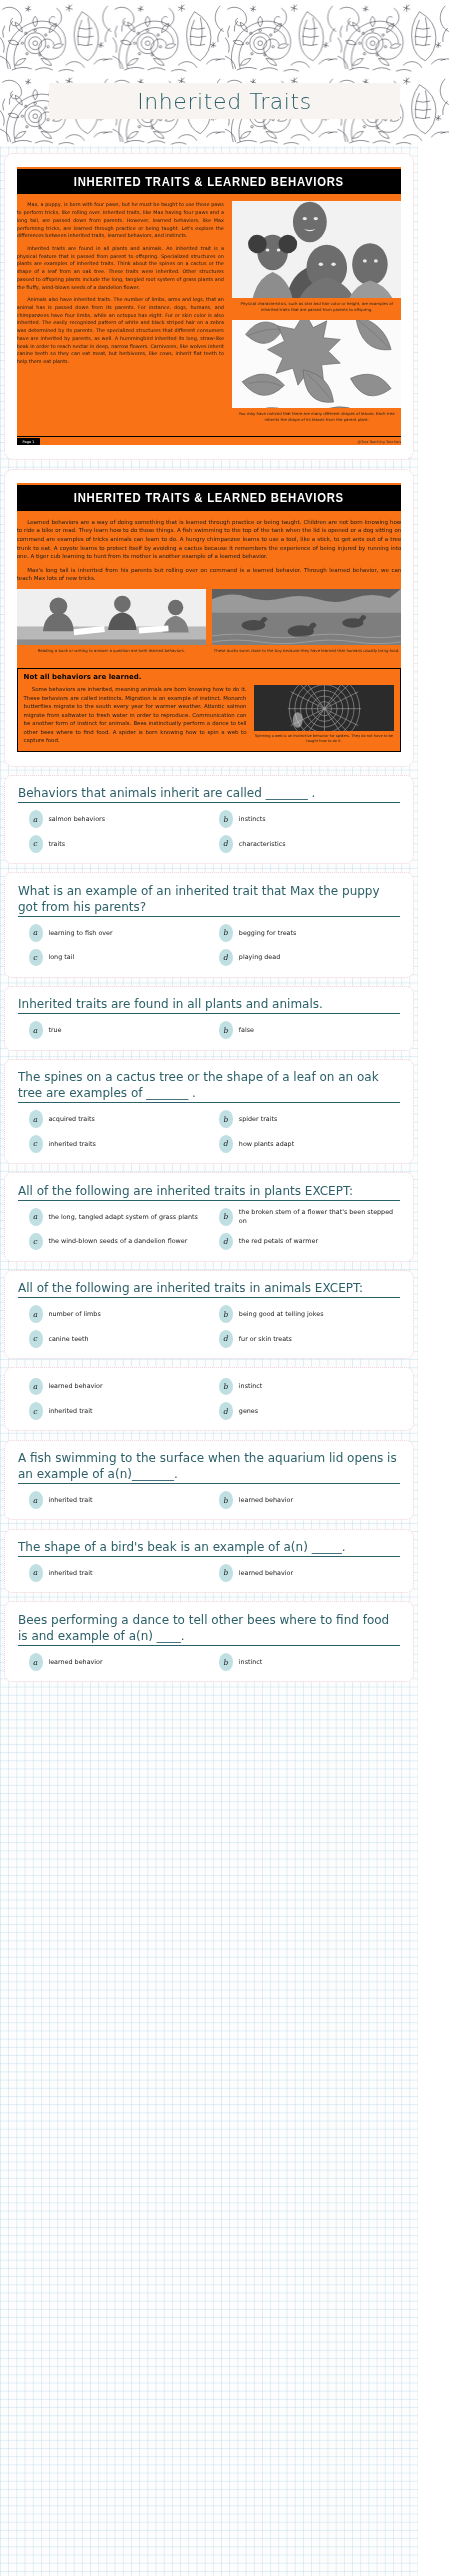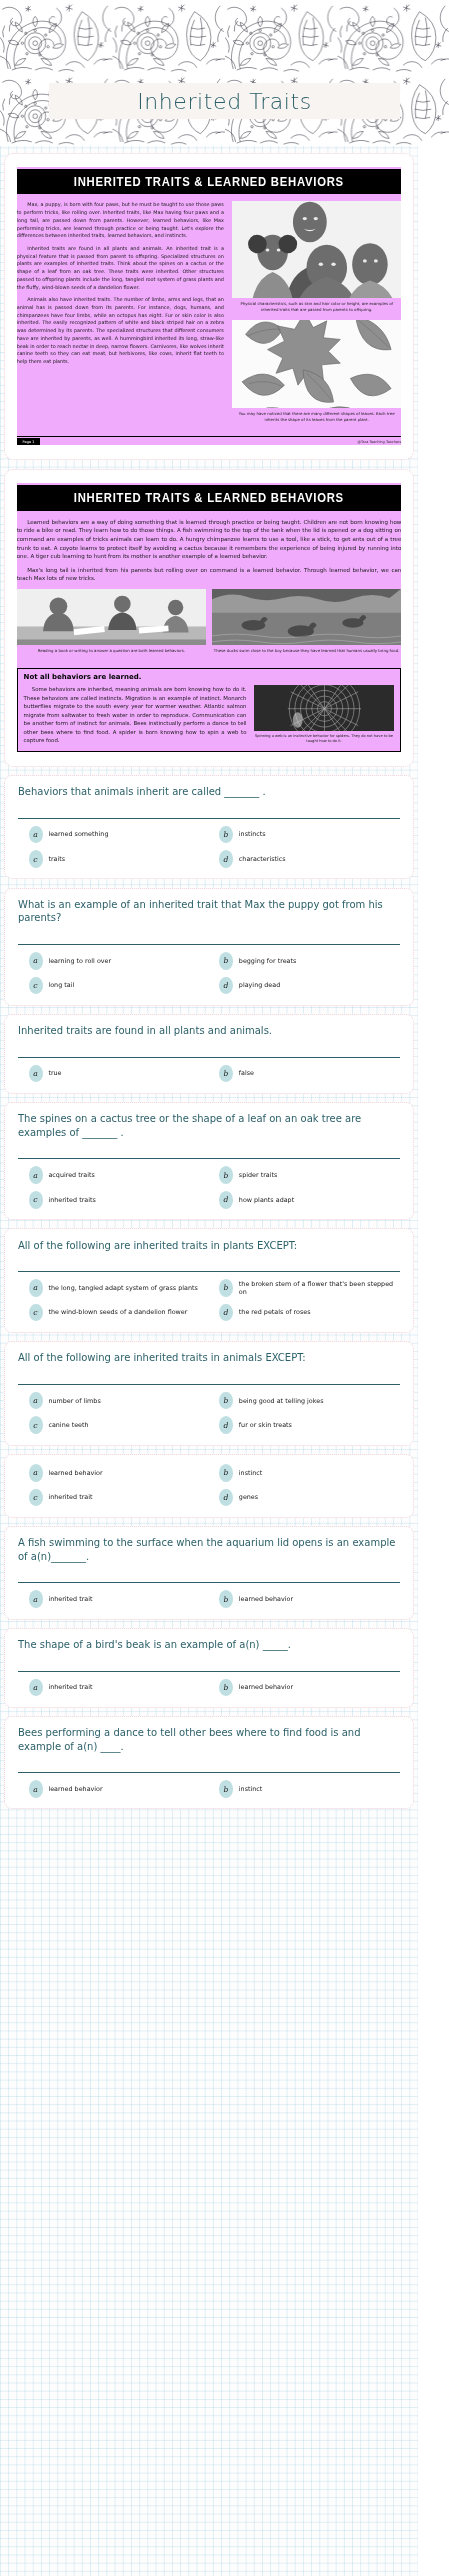--- a/index.html
+++ b/index.html
@@ -61,21 +61,21 @@
     background: #ffffff;
     border: 1.8px dotted #f0cfd6;
     border-radius: 9.4px;
     padding: 13px 11.7px 14px 11.7px;
   }
   .card--top { margin-top: 7px; }
   .card--spacer { margin-top: 9.4px; }
 
   
   .sheet {
-    background: #f0abfc;
+    background: #f97316;
     padding: 2.3px 0 0 0;
   }
 
   .sheet-banner {
     background: #000000;
     color: #ffffff;
     text-align: center;
     padding: 5.3px 0 5.9px 0;
     margin-bottom: 7px;
   }
@@ -182,25 +182,25 @@
   .question-block {
     background: #ffffff;
     border: 1.2px dotted #f0cfd6;
     border-radius: 8.2px;
     margin-top: 8.2px;
     padding: 9.4px 13px 10.5px 13px;
   }
 
   .q-text {
     font-family: "DejaVu Sans", sans-serif;
-    font-size: 10px;
+    font-size: 12px;
     font-weight: 400;
     color: #2c6069;
     line-height: 1.35;
-    padding-bottom: 19px;
+    padding-bottom: 1px;
     border-bottom: 0.7px solid #2c6069;
     margin-bottom: 7px;
   }
 
   .options {
     display: grid;
     grid-template-columns: 1fr 1fr;
     gap: 7px 9.4px;
     padding-left: 10.5px;
   }
@@ -469,21 +469,21 @@
     </div>
   </div>
 
   <div class="quiz">
 
     <div class="question-block">
       <div class="q-text">Behaviors that animals inherit are called _______ .</div>
       <div class="options">
         <div class="option">
           <span class="bubble">a</span>
-          <span class="option-label">learned something</span>
+          <span class="option-label">salmon behaviors</span>
         </div>
         <div class="option">
           <span class="bubble">b</span>
           <span class="option-label">instincts</span>
         </div>
         <div class="option">
           <span class="bubble">c</span>
           <span class="option-label">traits</span>
         </div>
         <div class="option">
@@ -491,21 +491,21 @@
           <span class="option-label">characteristics</span>
         </div>
       </div>
     </div>
 
     <div class="question-block">
       <div class="q-text">What is an example of an inherited trait that Max the puppy got from his parents?</div>
       <div class="options">
         <div class="option">
           <span class="bubble">a</span>
-          <span class="option-label">learning to roll over</span>
+          <span class="option-label">learning to fish over</span>
         </div>
         <div class="option">
           <span class="bubble">b</span>
           <span class="option-label">begging for treats</span>
         </div>
         <div class="option">
           <span class="bubble">c</span>
           <span class="option-label">long tail</span>
         </div>
         <div class="option">
@@ -561,21 +561,21 @@
         <div class="option">
           <span class="bubble">b</span>
           <span class="option-label">the broken stem of a flower that's been stepped on</span>
         </div>
         <div class="option">
           <span class="bubble">c</span>
           <span class="option-label">the wind-blown seeds of a dandelion flower</span>
         </div>
         <div class="option">
           <span class="bubble">d</span>
-          <span class="option-label">the red petals of roses</span>
+          <span class="option-label">the red petals of warmer</span>
         </div>
       </div>
     </div>
 
     <div class="question-block">
       <div class="q-text">All of the following are inherited traits in animals EXCEPT:</div>
       <div class="options">
         <div class="option">
           <span class="bubble">a</span>
           <span class="option-label">number of limbs</span>

